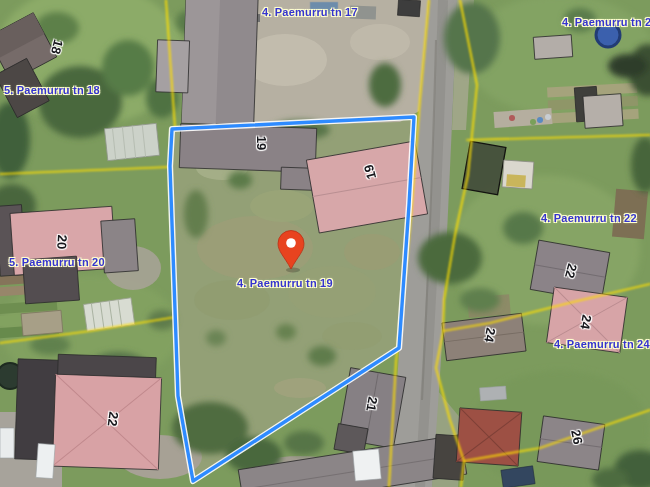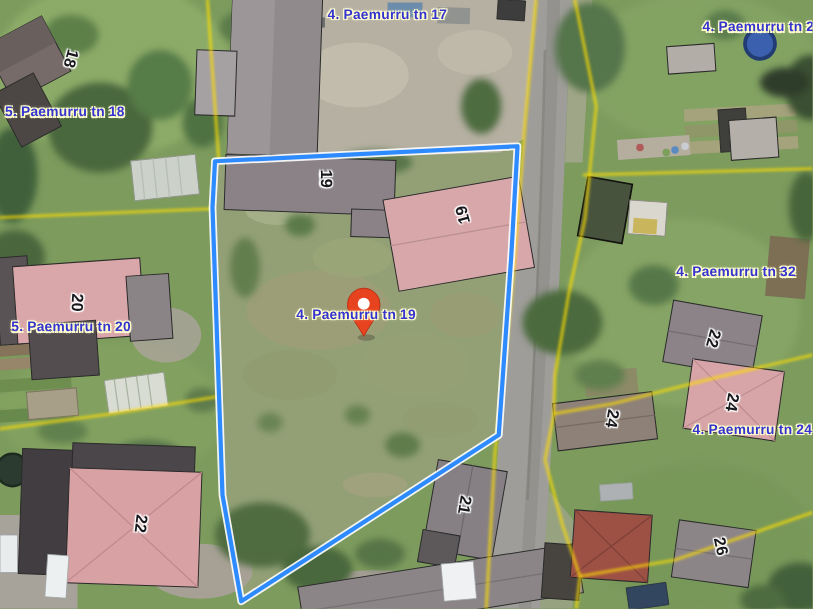--- a/index.html
+++ b/index.html
@@ -263,22 +263,22 @@
     <ellipse cx="293" cy="270" rx="7" ry="2.6" fill="#000" opacity=".22"></ellipse>
     <path d="M291,269 c-7,-13 -13,-17.5 -13,-25.5 a13,13 0 1 1 26,0 c0,8 -6,12.5 -13,25.5 z" fill="#e8431f" stroke="#b93015" stroke-width=".8"></path>
     <circle cx="291" cy="243" r="4.8" fill="#ffffff"></circle>
   </g>
 </svg>
 
 <div class="addr" style="left:4px;top:84px">5. Paemurru tn 18</div>
 <div class="addr" style="left:262px;top:6px">4. Paemurru tn 17</div>
 <div class="addr" style="left:562px;top:16px">4. Paemurru tn 20</div>
 <div class="addr" style="left:9px;top:256px">5. Paemurru tn 20</div>
-<div class="addr" style="left:237px;top:246px">4. Paemurru tn 19</div>
-<div class="addr" style="left:541px;top:212px">4. Paemurru tn 32</div>
+<div class="addr" style="left:237px;top:277px">4. Paemurru tn 19</div>
+<div class="addr" style="left:541px;top:212px">4. Paemurru tn 22</div>
 <div class="addr" style="left:554px;top:338px">4. Paemurru tn 24</div>
 
 <div class="num" style="left:57px;top:47px;transform:translate(-50%,-50%) rotate(105deg)">18</div>
 <div class="num" style="left:261px;top:143px;transform:translate(-50%,-50%) rotate(90deg)">19</div>
 <div class="num" style="left:370px;top:172px;transform:translate(-50%,-50%) rotate(-105deg)">19</div>
 <div class="num" style="left:62px;top:242px;transform:translate(-50%,-50%) rotate(93deg)">20</div>
 <div class="num" style="left:372px;top:404px;transform:translate(-50%,-50%) rotate(100deg)">21</div>
 <div class="num" style="left:113px;top:419px;transform:translate(-50%,-50%) rotate(97deg)">22</div>
 <div class="num" style="left:571px;top:271px;transform:translate(-50%,-50%) rotate(105deg)">22</div>
 <div class="num" style="left:490px;top:335px;transform:translate(-50%,-50%) rotate(100deg)">24</div>

